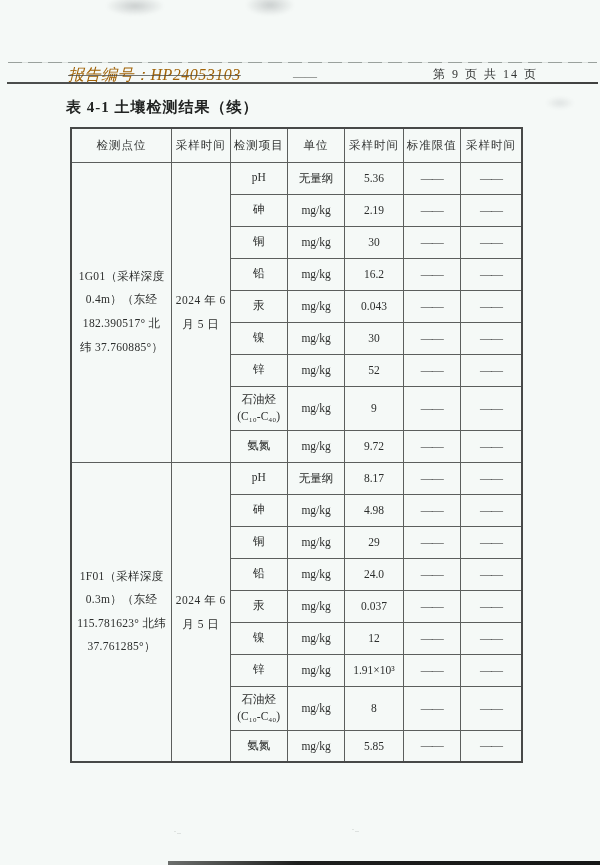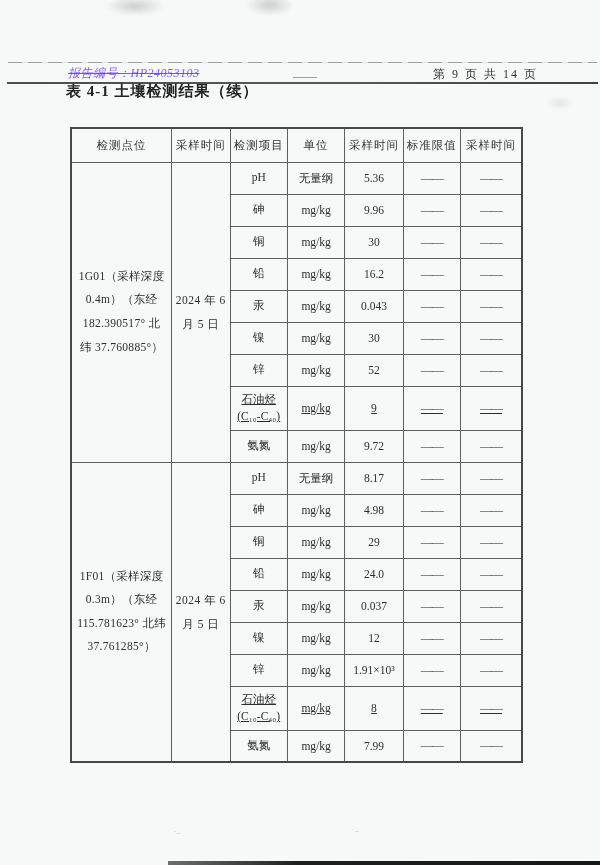--- a/index.html
+++ b/index.html
@@ -29,48 +29,48 @@
   .rule-top {
     position: absolute; left: 8px; right: 3px; top: 62px; height: 1px;
     background: repeating-linear-gradient(90deg, #9aa19d 0 14px, rgba(154,161,157,.25) 14px 20px);
   }
   .rule-bottom {
     position: absolute; left: 7px; right: 2px; top: 82px; height: 2px;
     background: linear-gradient(90deg, #4b4d4c, #585a58 55%, #3f403f);
   }
   .report-no {
     position: absolute; left: 68px; top: 65px;
-    font-style: italic; font-size: 12px; color: #8b5cf6;
+    font-style: italic; font-size: 16px; color: #a16207;
     text-decoration: line-through; text-decoration-color: rgba(70,72,71,.75);
     letter-spacing: .5px;
   }
   .center-dash { position: absolute; left: 293px; top: 69px; color: #6b6e6c; font-size: 12px; }
   .page-info {
     position: absolute; right: 62px; top: 66px;
     font-size: 12px; color: #333534; letter-spacing: 2px;
   }
   .doc-title {
-    position: absolute; left: 66px; top: 82px;
+    position: absolute; left: 66px; top: 98px;
     font-size: 15px; font-weight: bold; color: #222423; letter-spacing: 1px;
   }
   
   table.results {
     position: absolute; left: 70px; top: 127px;
     border-collapse: collapse; table-layout: fixed; width: 453px;
     font-size: 11.5px; color: #2c2e2d;
     border: 2px solid #474948;
   }
   .results th, .results td {
     border: 1px solid #5c5f5d; text-align: center; vertical-align: middle;
     padding: 1px 2px; font-weight: normal; overflow: hidden;
   }
   .results thead tr { height: 34px; }
   .results th { letter-spacing: 1px; color: #343635; }
   .results tbody tr { height: 32px; }
-  .results tbody tr.tall { height: 44px; text-decoration: underline; }
+  .results tbody tr.tall { height: 44px; }
   td.point { line-height: 2.05; padding: 2px 5px; letter-spacing: .3px; }
   td.time  { line-height: 2.1; letter-spacing: .5px; }
   td.dash  { color: #4c4e4d; letter-spacing: -1px; font-size: 12px; }
   td.item  { line-height: 1.5; }
 </style>
 </head>
 <body>
 
 <div class="page">
 
@@ -117,21 +117,21 @@
           <td class="time" rowspan="9">2024 年 6 月 5 日</td>
     <td class="item">pH</td>
     <td>无量纲</td>
     <td>5.36</td>
     <td class="dash">——</td>
     <td class="dash">——</td>
   </tr>
         <tr>
     <td class="item">砷</td>
     <td>mg/kg</td>
-    <td>9.96</td>
+    <td>2.19</td>
     <td class="dash">——</td>
     <td class="dash">——</td>
   </tr>
         <tr>
     <td class="item">铜</td>
     <td>mg/kg</td>
     <td>30</td>
     <td class="dash">——</td>
     <td class="dash">——</td>
   </tr>
@@ -233,21 +233,21 @@
         <tr class="tall">
     <td class="item">石油烃 (C₁₀-C₄₀)</td>
     <td>mg/kg</td>
     <td>8</td>
     <td class="dash">——</td>
     <td class="dash">——</td>
   </tr>
         <tr>
     <td class="item">氨氮</td>
     <td>mg/kg</td>
-    <td>7.99</td>
+    <td>5.85</td>
     <td class="dash">——</td>
     <td class="dash">——</td>
   </tr>
       </tbody>
   </table>
 
   <div class="bottom-bar"></div>
 </div>
 
 </body></html>

